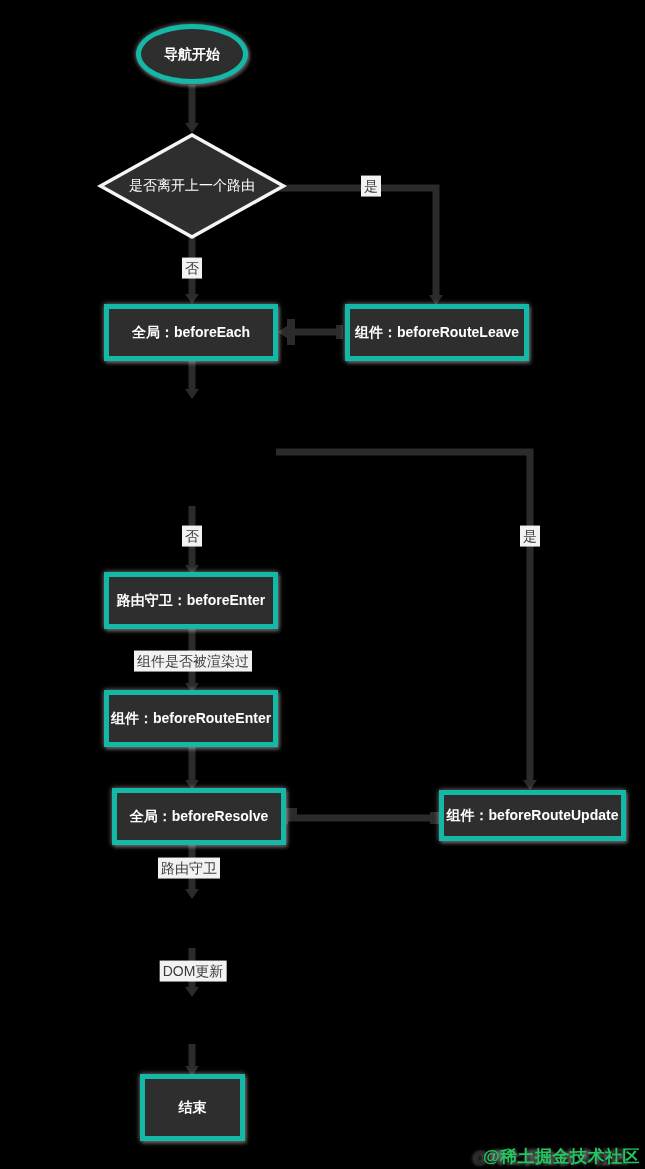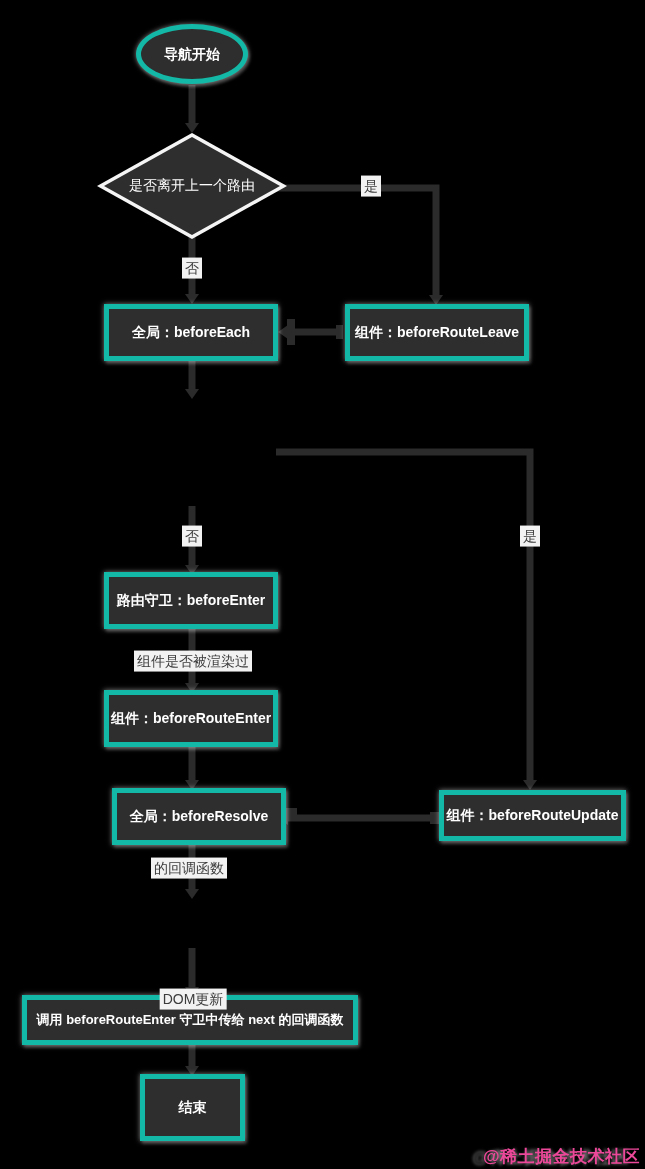--- a/index.html
+++ b/index.html
@@ -29,21 +29,21 @@
     background:#2e2e2e;
   }
   .diamond-label{position:relative;z-index:1;color:#fff;font-weight:normal;font-size:14px;white-space:nowrap;}
   .edge-label{
     position:absolute;transform:translate(-50%,-50%);
     background:#f2f2f2;color:#3b3b3b;font-size:14px;line-height:1.35;
     padding:1px 3px;white-space:nowrap;
   }
   .watermark{
     position:absolute;right:5px;bottom:1px;
-    color:#ec4899;font-size:17px;font-weight:bold;letter-spacing:.5px;
+    color:#22c55e;font-size:17px;font-weight:bold;letter-spacing:.5px;
     text-shadow:-11px 1px 3px rgba(185,185,185,.6);
   }
   .wide{font-size:13px;}
 </style>
 </head>
 <body>
 
 <div class="canvas">
 
   <svg class="connector-layer" width="645" height="1169" viewBox="0 0 645 1169">
@@ -111,30 +111,27 @@
 
   <div class="node" style="left:104px;top:788px;width:174px;height:57px;margin-left:8px;">
     <span>全局：beforeResolve</span>
   </div>
 
   <div class="node" style="left:439px;top:790px;width:187px;height:51px;">
     <span>组件：beforeRouteUpdate</span>
   </div>
 
 
-  <div class="node wide" style="left:22px;top:995px;width:336px;height:50px;">
-    <span>调用 beforeRouteEnter 守卫中传给 next 的回调函数</span>
-  </div>
 
   <div class="node" style="left:140px;top:1074px;width:105px;height:67px;">
     <span>结束</span>
   </div>
 
   <div class="edge-label" style="left:371px;top:186px;">是</div>
   <div class="edge-label" style="left:192px;top:268px;">否</div>
   <div class="edge-label" style="left:192px;top:536px;">否</div>
   <div class="edge-label" style="left:530px;top:536px;">是</div>
   <div class="edge-label" style="left:193px;top:661px;">组件是否被渲染过</div>
-  <div class="edge-label" style="left:189px;top:868px;">的回调函数</div>
-  <div class="edge-label" style="left:193px;top:999px;">DOM更新</div>
+  <div class="edge-label" style="left:189px;top:868px;">路由守卫</div>
+  <div class="edge-label" style="left:193px;top:971px;">DOM更新</div>
 
   <div class="watermark">@稀土掘金技术社区</div>
 </div>
 
 </body></html>

